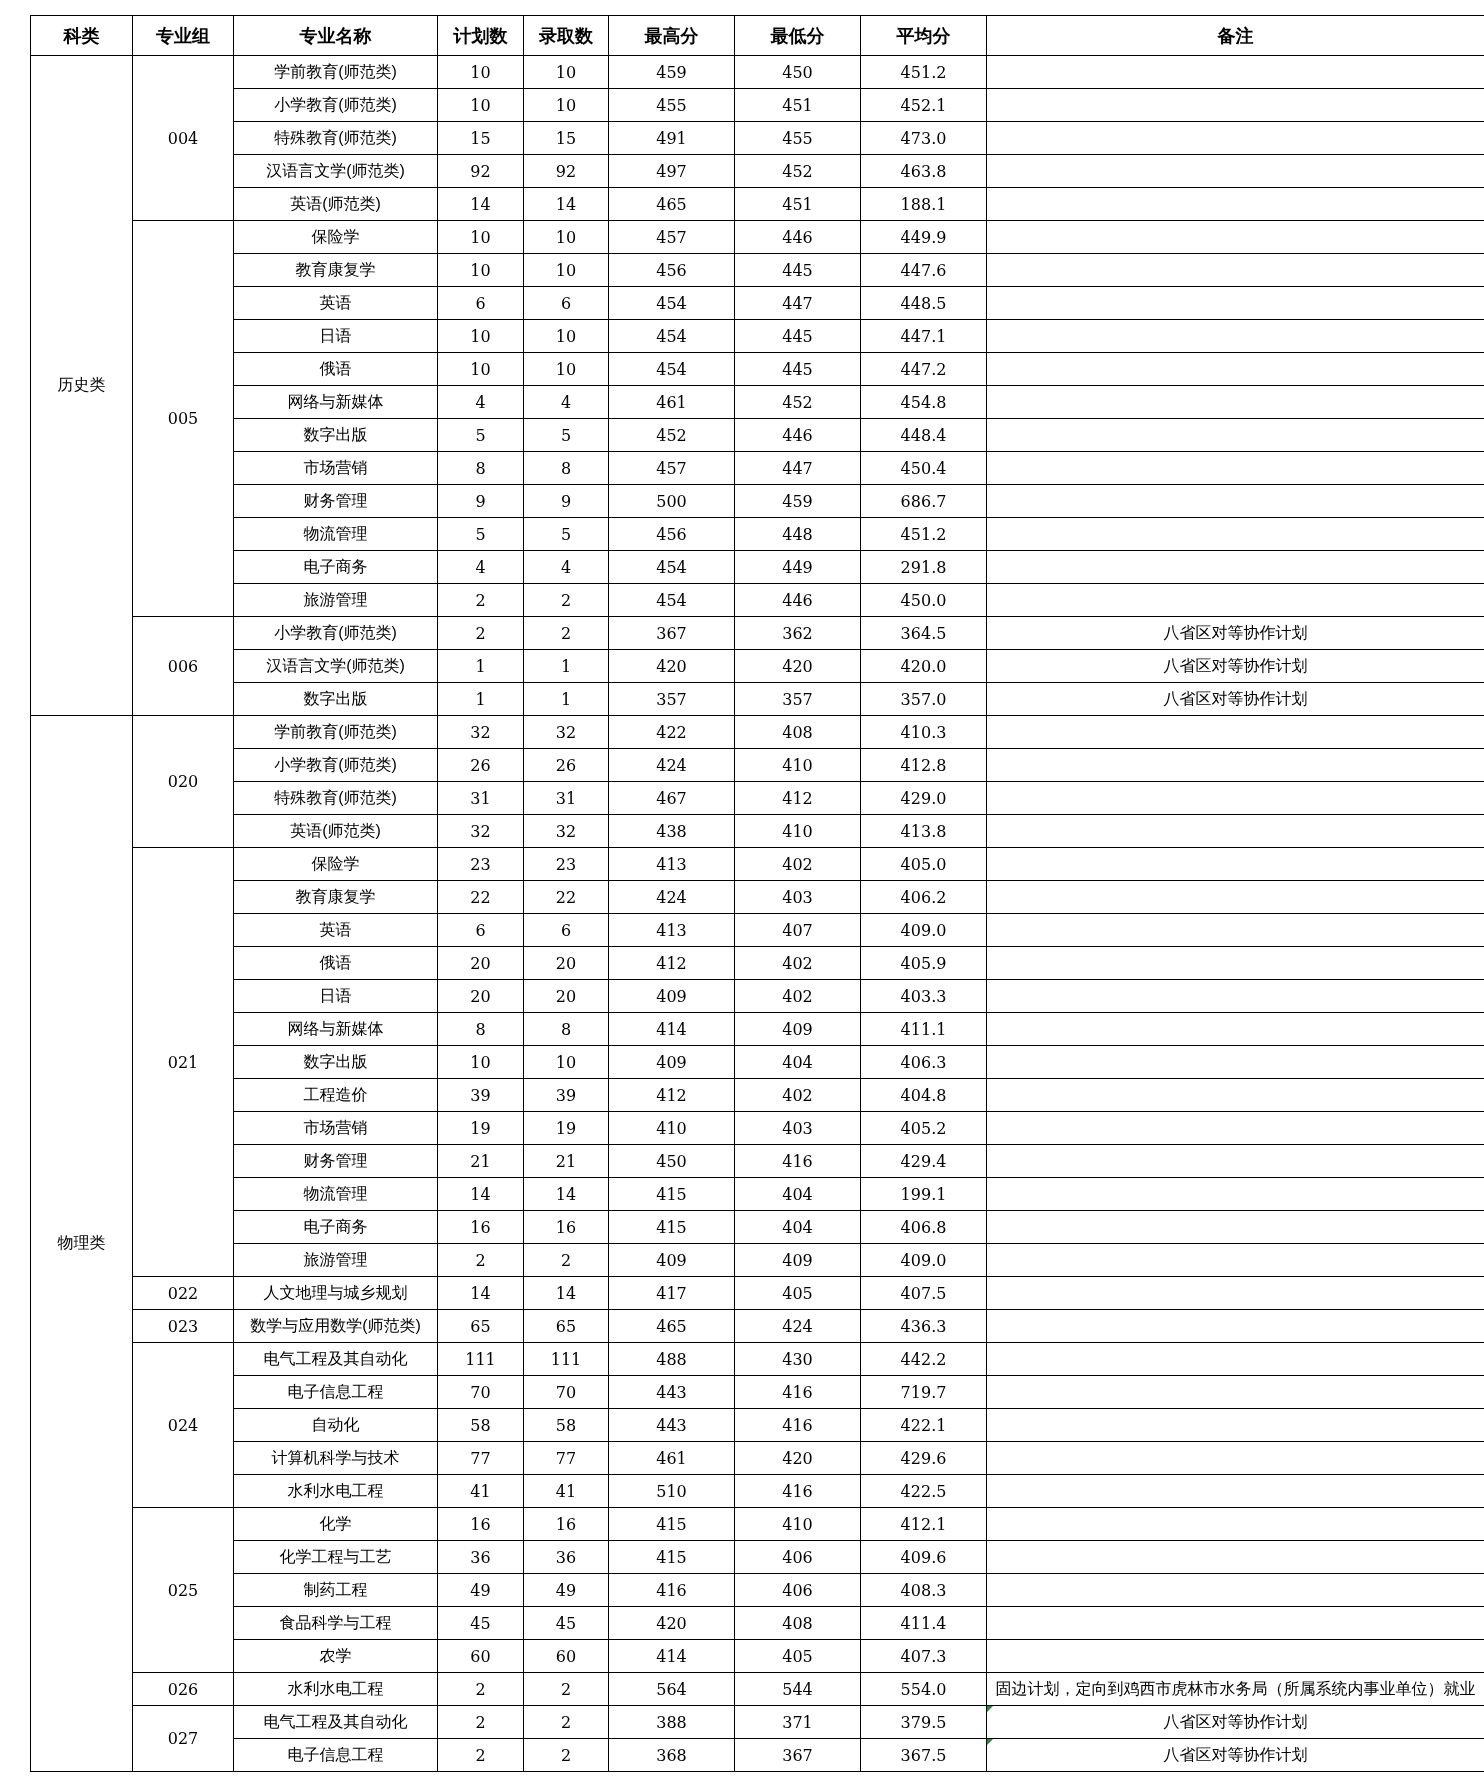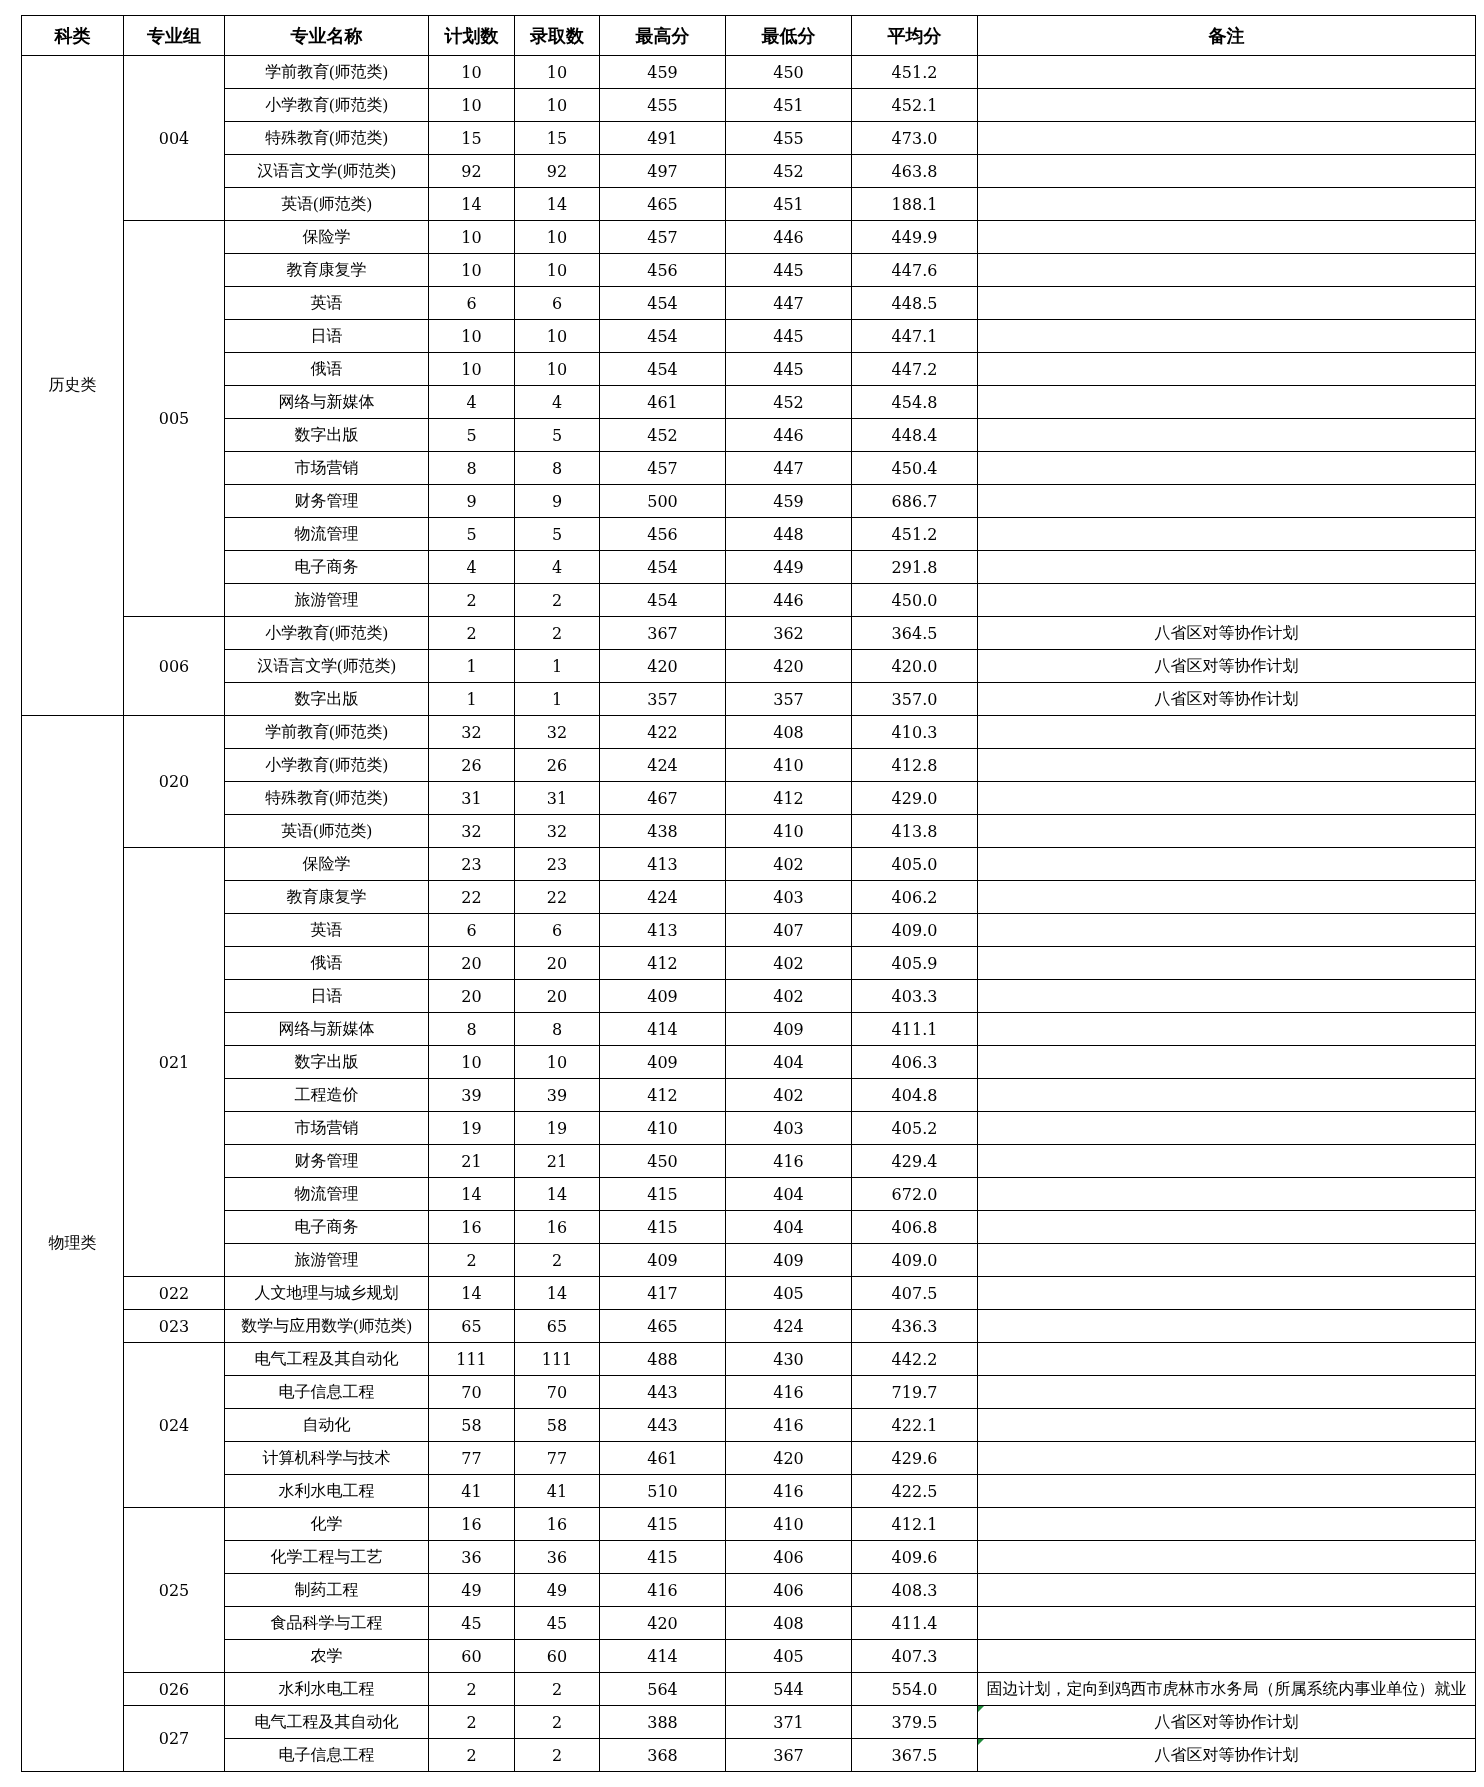--- a/index.html
+++ b/index.html
@@ -1,25 +1,25 @@
 <!DOCTYPE html>
 <html><head>
 <meta charset="utf-8">
 <style>
   html, body { margin: 0; padding: 0; background: #ffffff; }
   body { width: 1484px; height: 1787px; position: relative; overflow: hidden;
          font-family: "DejaVu Serif", "Liberation Serif", serif; color: #000; }
-  table.adm { position: absolute; left: 21px; top: 15px; border-collapse: collapse;
+  table.adm { position: absolute; left: 30px; top: 15px; border-collapse: collapse;
               table-layout: fixed; width: 1454px; }
   table.adm th, table.adm td { border: 1.5px solid #000; padding: 0; text-align: center;
               vertical-align: middle; overflow: hidden; white-space: nowrap; }
   table.adm th { height: 39px; font-size: 18px; font-weight: bold;
                  font-family: "DejaVu Sans", "Liberation Sans", sans-serif; }
   table.adm td { height: 32px; font-size: 16px; }
-  td.name { font-family: Liberation Serif, serif; font-size: 15px; }
+  td.name { font-family: Liberation Sans, sans-serif; font-size: 15px; }
   td.cat, td.grp { font-family: Liberation Serif, serif; font-size: 17px; }
   td.grp { font-family: "DejaVu Serif", "Liberation Serif", serif; }
   td.remark { text-align: left; padding-left: 10px; font-size: 15px;
               font-family: Liberation Sans, sans-serif; position: relative; }
   .err-flag { position: absolute; left: 0; top: 0; width: 0; height: 0;
               border-top: 6px solid #1f8a3a; border-right: 6px solid transparent; }
 </style>
 </head>
 <body>
 
@@ -361,21 +361,21 @@
         <td><span>416</span></td>
         <td><span>429.4</span></td>
         <td class="remark"><span></span></td>
       </tr>
       <tr>
         <td class="name"><span>物流管理</span></td>
         <td><span>14</span></td>
         <td><span>14</span></td>
         <td><span>415</span></td>
         <td><span>404</span></td>
-        <td><span>672.0</span></td>
+        <td><span>199.1</span></td>
         <td class="remark"><span></span></td>
       </tr>
       <tr>
         <td class="name"><span>电子商务</span></td>
         <td><span>16</span></td>
         <td><span>16</span></td>
         <td><span>415</span></td>
         <td><span>404</span></td>
         <td><span>406.8</span></td>
         <td class="remark"><span></span></td>

